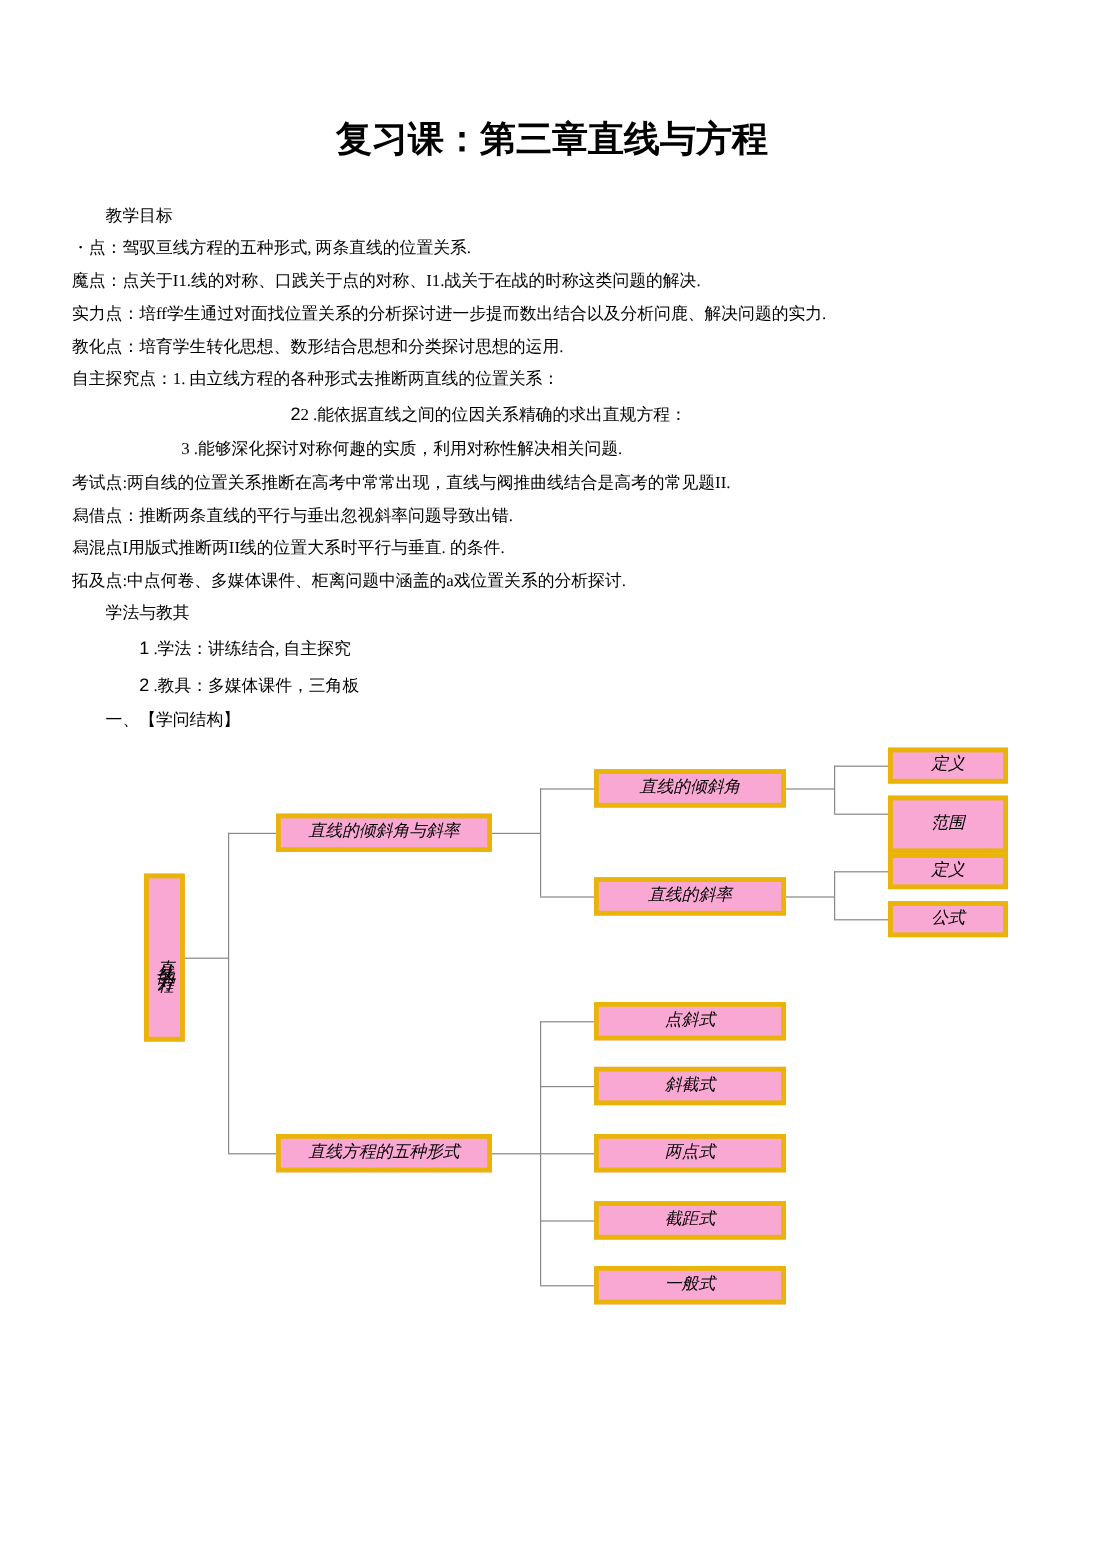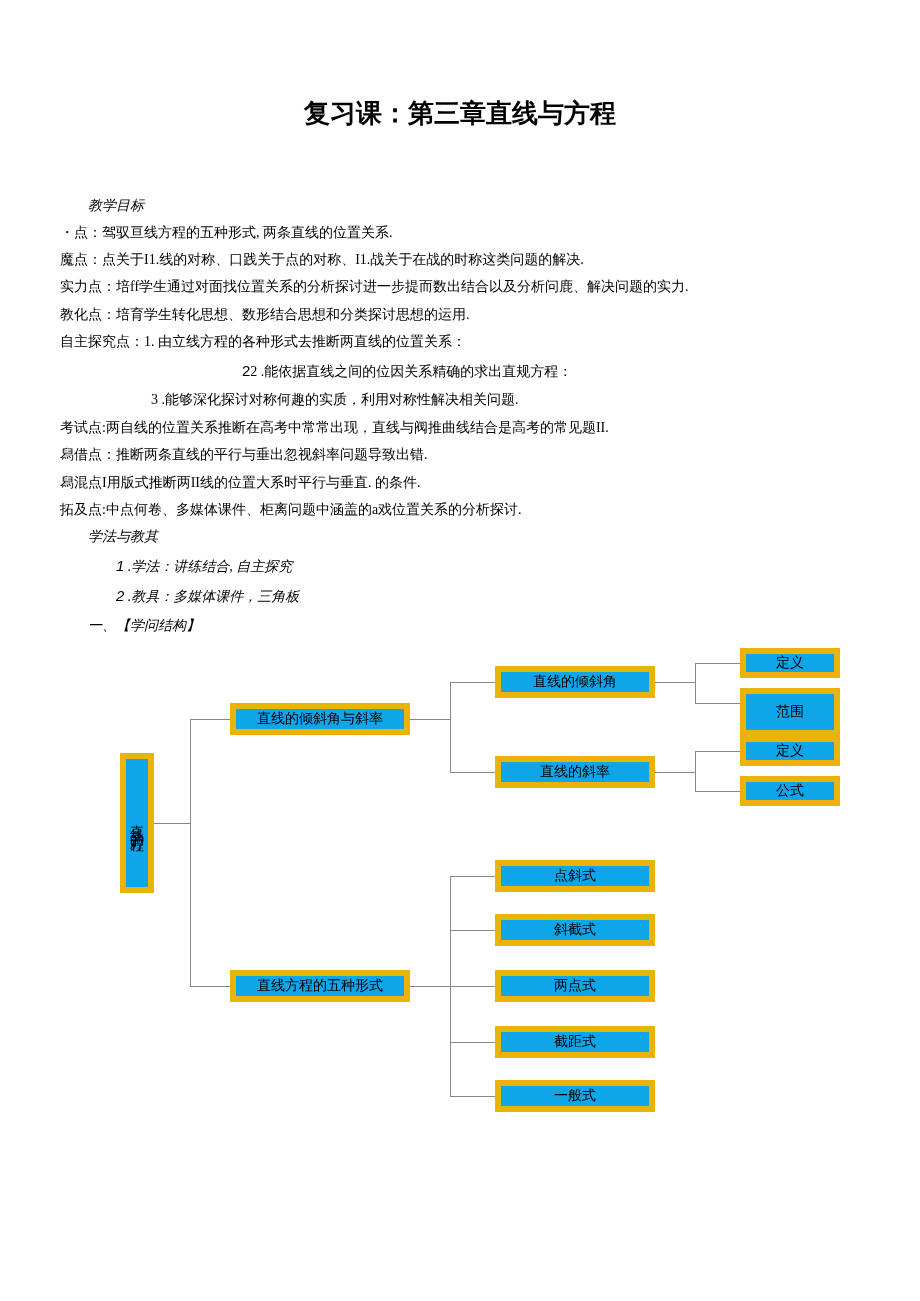--- a/index.html
+++ b/index.html
@@ -8,28 +8,27 @@
     line-height: 1.8;
     color: #000;
     background: #fff;
     margin: 0;
     padding: 90px 60px 40px 60px;
     width: 920px;
     box-sizing: border-box;
   }
   .title {
     text-align: center;
-    font-size: 26px;
+    font-size: 30px;
     font-weight: bold;
     font-family: "Microsoft YaHei", "SimHei", sans-serif;
-    margin-bottom: 56px;
+    margin-bottom: 24px;
   }
   .indent1 {
     text-indent: 2em;
-    font-style: italic;
   }
   .indent3 {
     text-indent: 6.5em;
   }
   .section-heading {
     font-weight: normal;
   }
   p {
     margin: 2px 0;
   }
@@ -45,28 +44,29 @@
   
   .diagram {
     position: relative;
     width: 800px;
     height: 480px;
     margin-top: 10px;
     margin-left: 20px;
   }
   .node {
     position: absolute;
-    border: 6px solid #eab308;
-    background: #0ea5e9;
+    border: 4px solid #eab308;
+    background: #f9a8d4;
     display: flex;
     align-items: center;
     justify-content: center;
     font-size: 14px;
     font-family: "SimSun", serif;
     box-sizing: border-box;
+    font-style: italic;
   }
   .vnode {
     writing-mode: vertical-rl;
     text-orientation: upright;
     letter-spacing: 4px;
     padding: 4px 2px;
   }
   .hline, .vline {
     position: absolute;
     background: #888;

